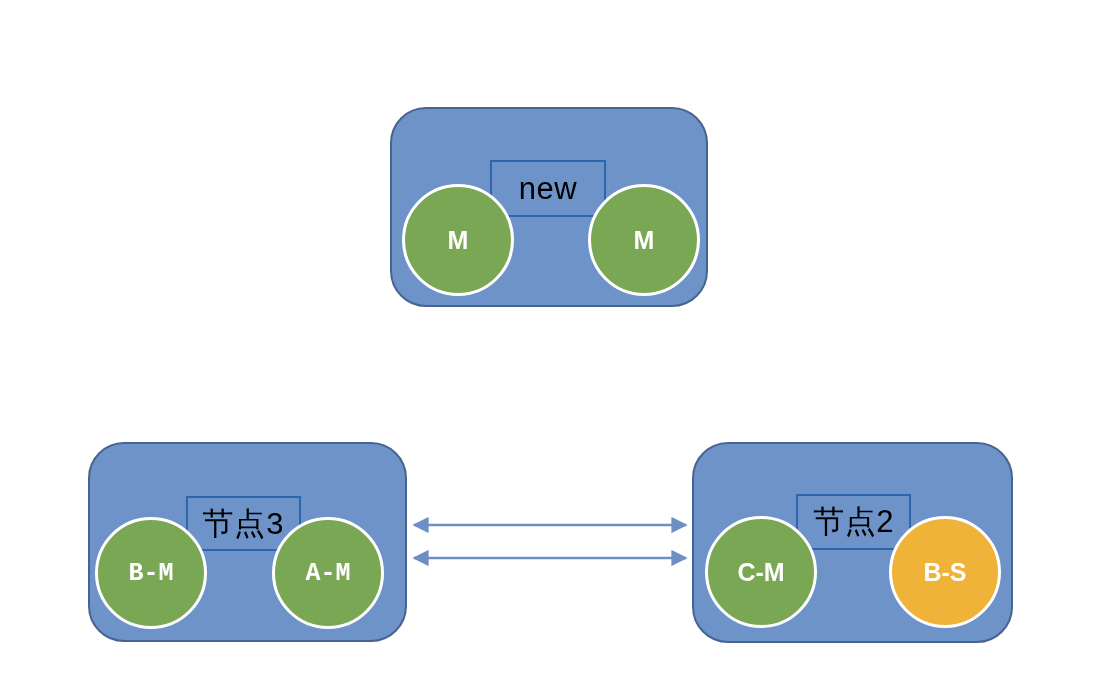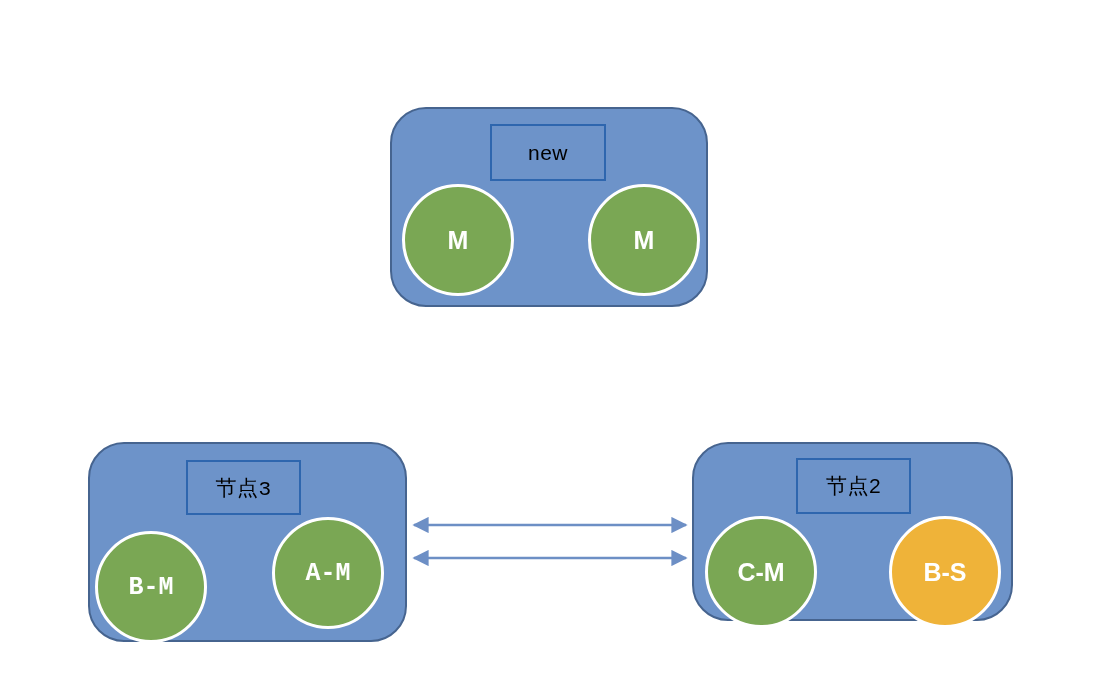--- a/index.html
+++ b/index.html
@@ -18,24 +18,25 @@
     background:var(--node_fill);
     border:2.5px solid var(--node_border);
     border-radius:36px;
     box-sizing:border-box;
   }
   .node-label{
     position:absolute;
     border:2px solid var(--label_border);
     box-sizing:border-box;
     display:flex;align-items:center;justify-content:center;
-    font-size:21px;
+    font-size:31px;
     font-weight:500;
     color:var(--label_text);
     letter-spacing:.5px;
+    margin-top:36px;
   }
   .circle{
     position:absolute;
     width:112px;height:112px;
     border-radius:50%;
     border:3px solid var(--circle_border);
     box-sizing:border-box;
     display:flex;align-items:center;justify-content:center;
     color:var(--circle_text);
     font-size:25px;
@@ -56,29 +57,29 @@
     <div class="circle green" style="left:10px;top:75px;">
       <span>M</span>
     </div>
     <div class="circle green" style="left:196px;top:75px;">
       <span>M</span>
     </div>
   </div>
 
   <div class="node" style="left:88px;top:442px;width:319px;height:200px;font-family:Liberation Mono, monospace;">
     <div class="node-label" style="left:96px;top:16px;width:115px;height:55px;">节点3</div>
-    <div class="circle green" style="left:5px;top:87px;">
+    <div class="circle green" style="left:5px;top:73px;">
       <span>B-M</span>
     </div>
     <div class="circle green" style="left:182px;top:73px;justify-content:center;">
       <span>A-M</span>
     </div>
   </div>
 
-  <div class="node" style="left:692px;top:442px;width:321px;height:179px;">
+  <div class="node" style="left:692px;top:442px;width:321px;height:201px;">
     <div class="node-label" style="left:102px;top:14px;width:115px;height:56px;">节点2</div>
     <div class="circle gold" style="left:195px;top:72px;">
       <span>B-S</span>
     </div>
     <div class="circle green" style="left:11px;top:72px;">
       <span>C-M</span>
     </div>
   </div>
 
   <svg class="arrows-svg" width="292" height="55" viewBox="0 0 292 55">

